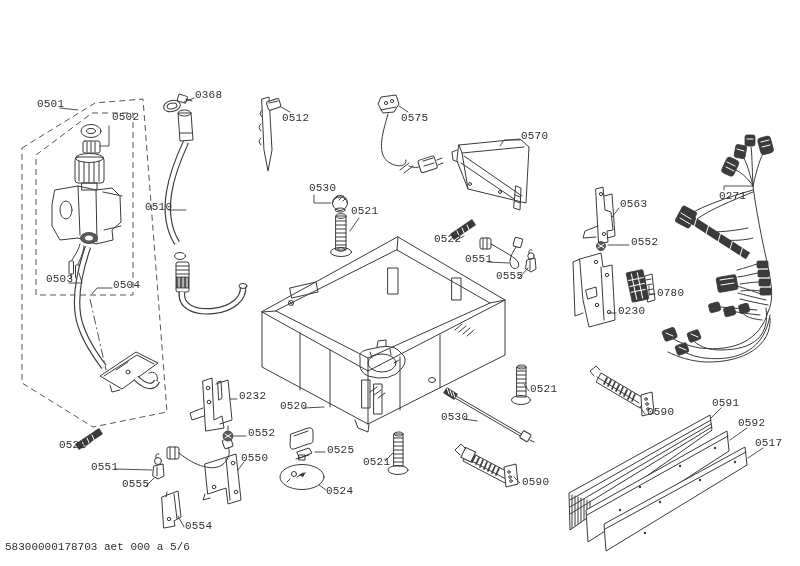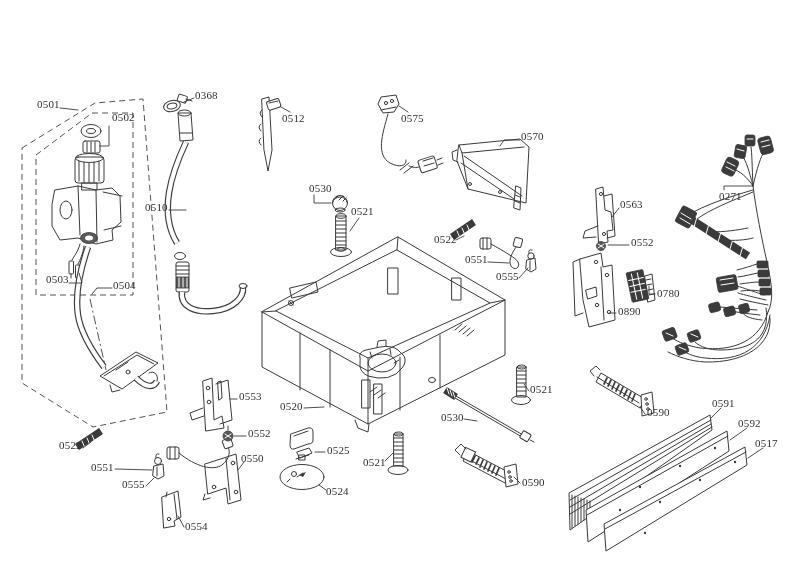--- a/index.html
+++ b/index.html
@@ -1,17 +1,17 @@
 <!DOCTYPE html>
 <html><head>
 <meta charset="utf-8">
 <style>
   html,body{margin:0;padding:0;background:#fff;}
   .stage{position:relative;width:772px;height:566px;background:#ffffff;
-         font-family:Liberation Serif, serif;overflow:hidden;padding-left:20px;}
+         font-family:Liberation Mono, monospace;overflow:hidden;padding-left:20px;}
   .stage svg{position:absolute;left:0;top:0;}
   .part-label{position:absolute;font-size:11px;color:#2f2f2f;white-space:nowrap;
               letter-spacing:.2px;line-height:11px;}
   .footer-text{position:absolute;left:5px;top:541px;font-size:11px;color:#2f2f2f;}
   
   .ln{fill:none;stroke:#3a3a3a;stroke-width:1;stroke-linecap:round;stroke-linejoin:round}
   .ln2{fill:#fff;stroke:#3a3a3a;stroke-width:1;stroke-linejoin:round}
   .ld{fill:none;stroke:#3a3a3a;stroke-width:.9;stroke-linecap:round;stroke-linejoin:round}
   .dsh{fill:none;stroke:#555;stroke-width:1;stroke-dasharray:6 4}
   .ddt{fill:none;stroke:#555;stroke-width:1;stroke-dasharray:9 3 2 3}
@@ -409,34 +409,35 @@
   <div class="part-label" style="left:401px;top:113px">0575</div>
   <div class="part-label" style="left:521px;top:131px">0570</div>
   <div class="part-label" style="left:309px;top:183px">0530</div>
   <div class="part-label" style="left:351px;top:206px">0521</div>
   <div class="part-label" style="left:434px;top:234px">0522</div>
   <div class="part-label" style="left:465px;top:254px">0551</div>
   <div class="part-label" style="left:496px;top:271px">0555</div>
   <div class="part-label" style="left:620px;top:199px">0563</div>
   <div class="part-label" style="left:631px;top:237px">0552</div>
   <div class="part-label" style="left:657px;top:288px">0780</div>
-  <div class="part-label" style="left:618px;top:306px">0890</div>
+  <div class="part-label" style="left:618px;top:306px">0230</div>
   <div class="part-label" style="left:719px;top:191px">0271</div>
   <div class="part-label" style="left:280px;top:401px">0520</div>
-  <div class="part-label" style="left:239px;top:391px">0553</div>
+  <div class="part-label" style="left:239px;top:391px">0232</div>
   <div class="part-label" style="left:248px;top:428px">0552</div>
   <div class="part-label" style="left:241px;top:453px">0550</div>
   <div class="part-label" style="left:59px;top:440px">0522</div>
   <div class="part-label" style="left:91px;top:462px">0551</div>
   <div class="part-label" style="left:122px;top:479px">0555</div>
   <div class="part-label" style="left:185px;top:521px">0554</div>
   <div class="part-label" style="left:327px;top:445px">0525</div>
   <div class="part-label" style="left:326px;top:486px">0524</div>
   <div class="part-label" style="left:363px;top:457px">0521</div>
   <div class="part-label" style="left:441px;top:412px">0530</div>
   <div class="part-label" style="left:530px;top:384px">0521</div>
   <div class="part-label" style="left:522px;top:477px">0590</div>
   <div class="part-label" style="left:647px;top:407px">0590</div>
   <div class="part-label" style="left:712px;top:398px">0591</div>
   <div class="part-label" style="left:738px;top:418px">0592</div>
   <div class="part-label" style="left:755px;top:438px">0517</div>
 
+  <div class="footer-text">58300000178703 aet 000 a 5/6</div>
 </div>
 
 </body></html>

